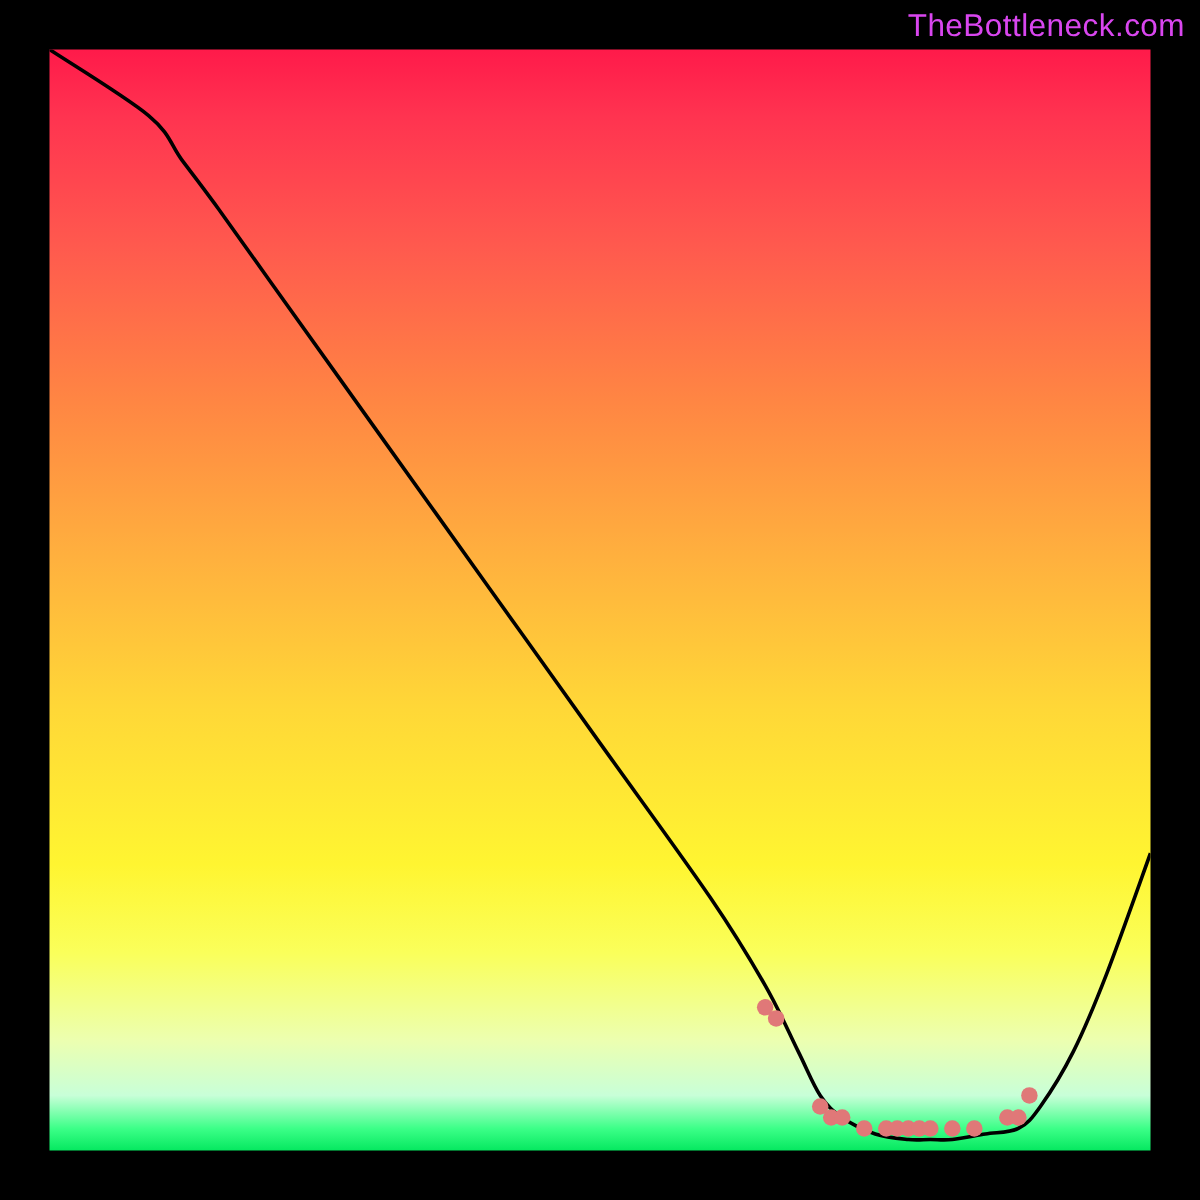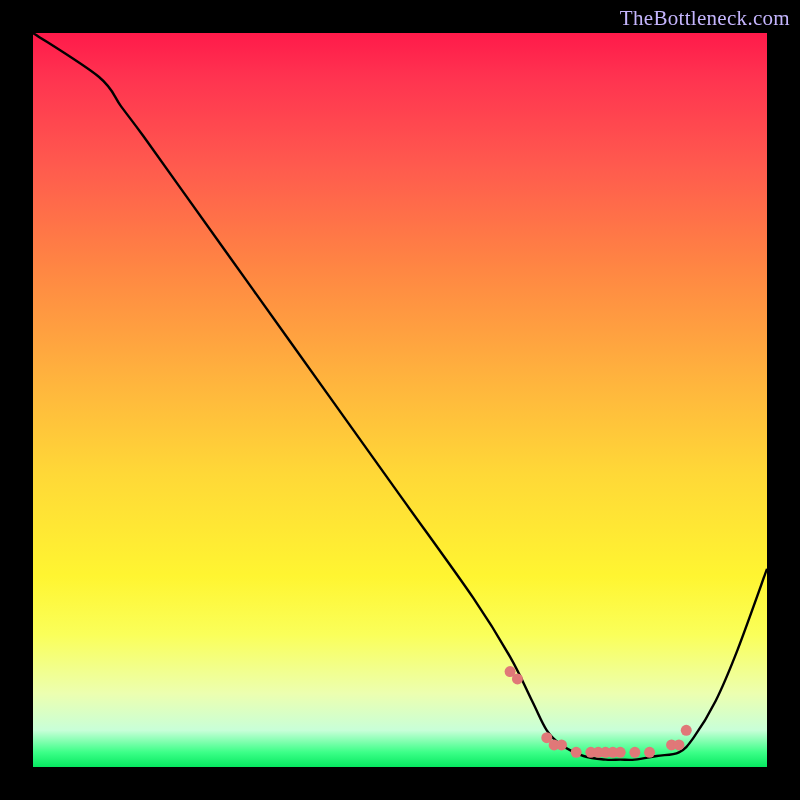--- a/index.html
+++ b/index.html
@@ -7,25 +7,24 @@
   width: 800px;
   height: 800px;
   background: #000;
   position: relative;
   font-family: Arial, sans-serif;
 }
 .watermark {
   position: absolute;
   top: 6px;
   right: 10px;
-  color: #c4b5fd;
+  color: #d946ef;
   font-size: 21px;
   font-weight: 500;
   letter-spacing: 0.3px;
-  font-family: Liberation Serif, serif;
 }
 .plot-area {
   position: absolute;
   top: 33px;
   left: 33px;
   width: 734px;
   height: 734px;
 }
 .gradient-bg {
   position: absolute;

